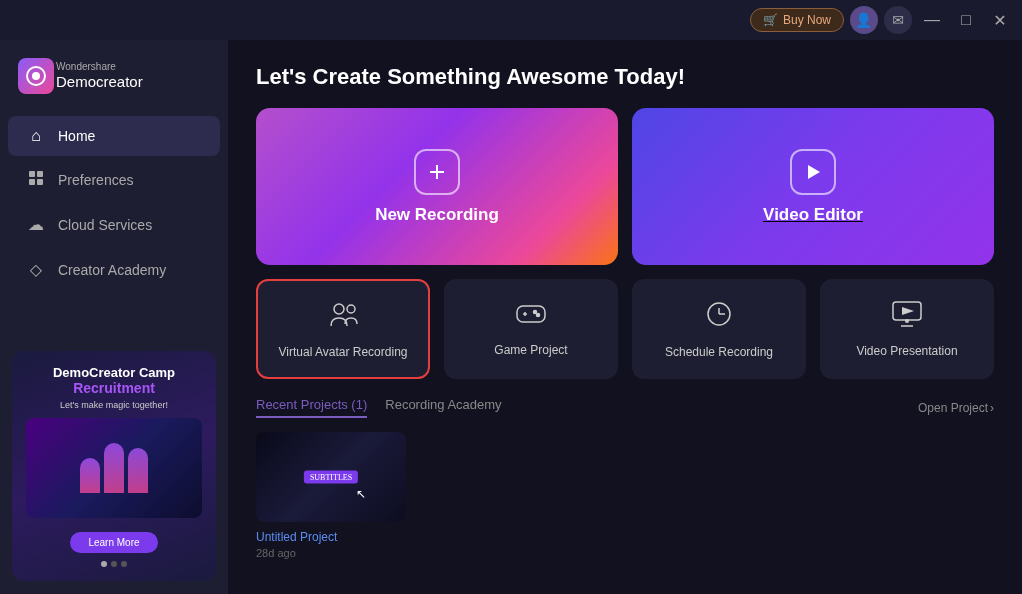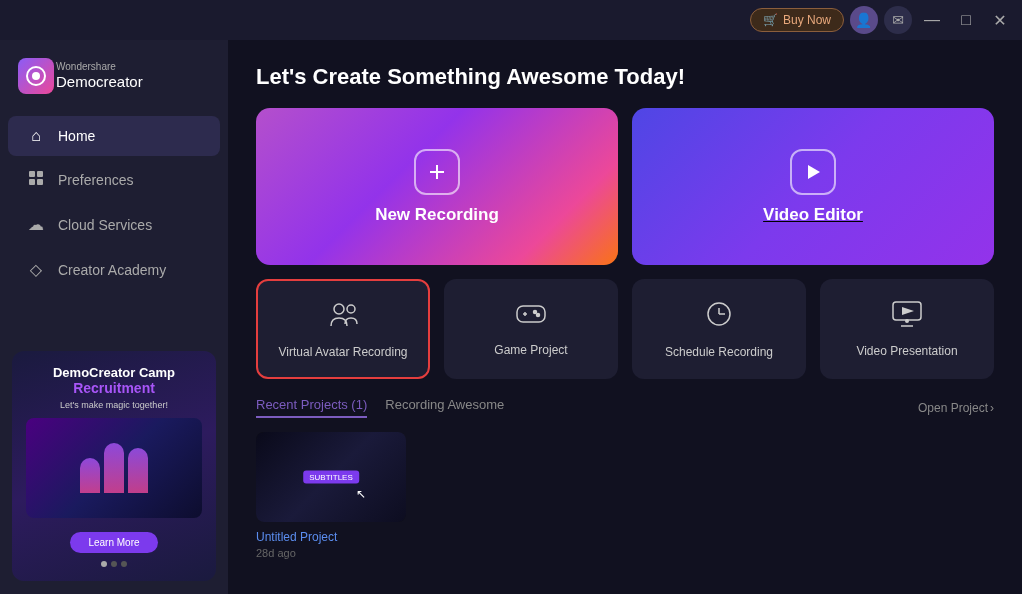--- a/index.html
+++ b/index.html
@@ -356,20 +356,21 @@
       margin-bottom: 8px;
     }
     .thumb-inner {
       width: 100%;
       height: 100%;
       background: linear-gradient(135deg, #0a0a1a 0%, #1a1a3a 50%, #0d0d20 100%);
       display: flex;
       align-items: center;
       justify-content: center;
       position: relative;
+      font-family: Liberation Serif, serif;
     }
     .thumb-label-chip {
       background: #7c3aed;
       color: white;
       font-size: 8px;
       padding: 2px 6px;
       border-radius: 3px;
       position: absolute;
       top: 50%;
       left: 50%;
@@ -546,21 +547,21 @@
           </svg>
         </div>
         <div class="tool-card-label">Video Presentation</div>
       </div>
     </div>
 
     <div class="recent-section">
       <div class="recent-header">
         <div class="recent-tabs">
           <div class="recent-tab active">Recent Projects (1)</div>
-          <div class="recent-tab">Recording Awesome</div>
+          <div class="recent-tab">Recording Academy</div>
         </div>
         <div class="open-project-link">
           <span>Open Project</span>
           <span>›</span>
         </div>
       </div>
 
       <div class="project-grid">
         <div class="project-card">
           <div class="project-thumb">

